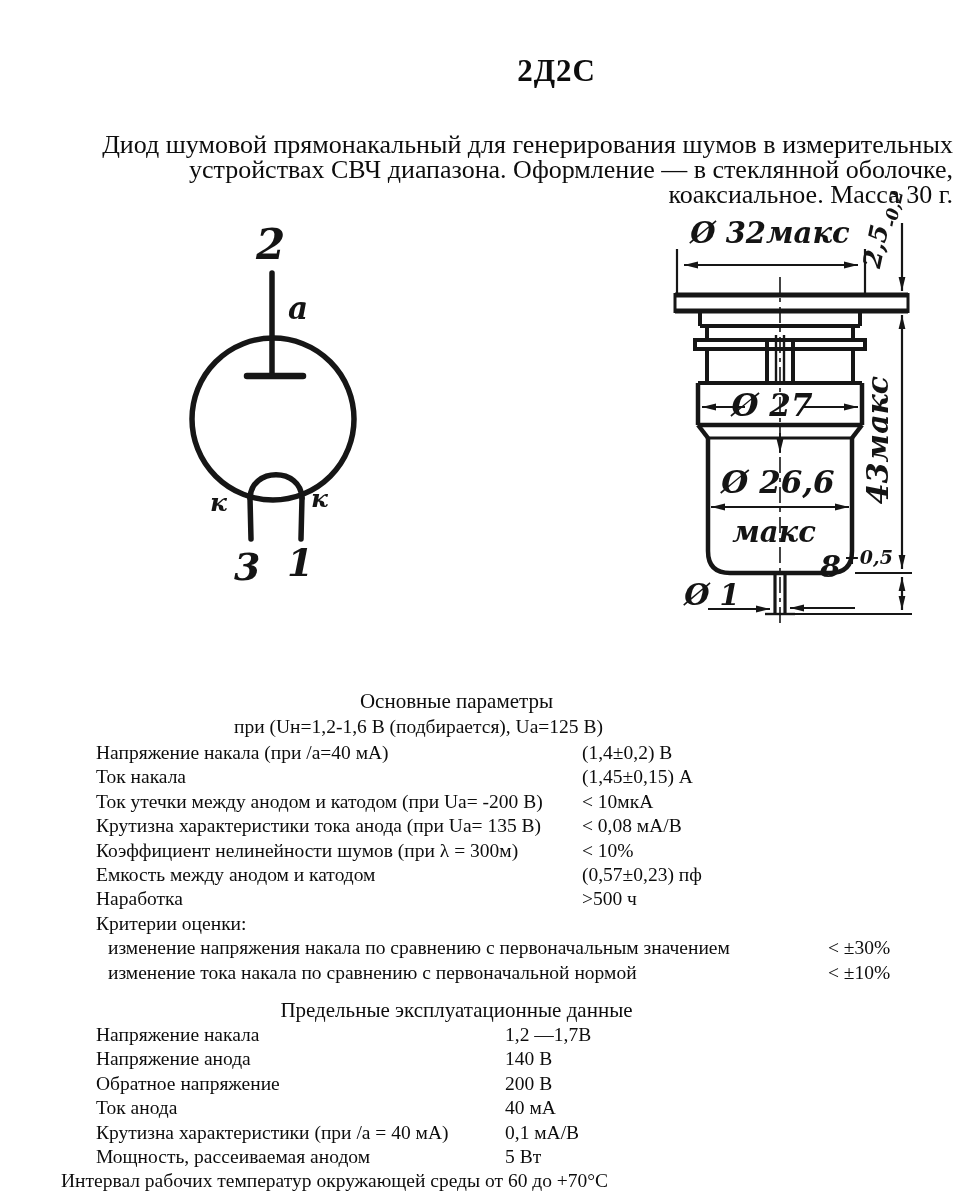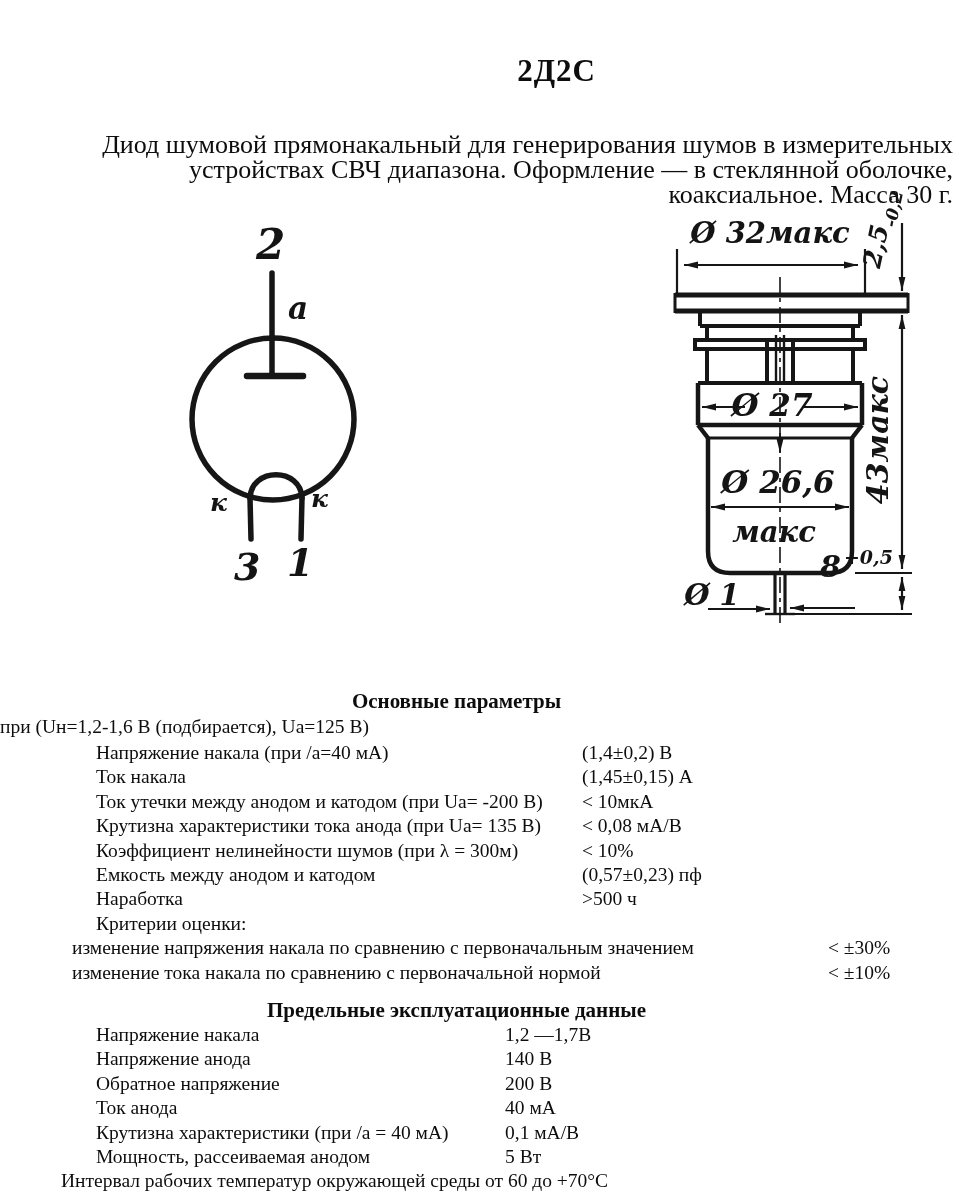--- a/index.html
+++ b/index.html
@@ -14,30 +14,30 @@
   }
   .desc{
     position:absolute;top:115px;left:35px;width:918px;
     font-size:26px;line-height:25px;text-align:right;
   }
   svg text{fill:#141414;}
   .hand{font-family:"DejaVu Serif","Liberation Serif",serif;font-style:italic;font-weight:bold;}
   .heading{
     position:absolute;left:0;width:765px;text-align:center;
     padding-left:148px;box-sizing:border-box;
-    font-size:21px;font-weight:bold;
+    font-size:21px;font-weight:normal;
   }
   .cond{
-    position:absolute;top:699px;left:0;width:837px;
+    position:absolute;top:699px;left:0;width:837px;text-align:center;
     box-sizing:border-box;font-size:19.5px;
   }
   .rows{position:absolute;left:0;width:965px;font-size:19.5px;}
   .row{position:relative;height:24.4px;line-height:24.4px;padding-left:96px;white-space:nowrap;}
   .row .val{position:absolute;left:582px;top:0;}
-  .row.crit{padding-left:72px;}
+  .row.crit{padding-left:108px;}
   .row.crit .val{left:828px;}
   .rows2 .row .val{left:505px;}
   .footer-line{padding-left:61px;height:24.4px;line-height:24.4px;white-space:nowrap;}
 </style>
 </head>
 <body>
 
 <div class="page">
 
   <div class="title">2Д2С</div>

